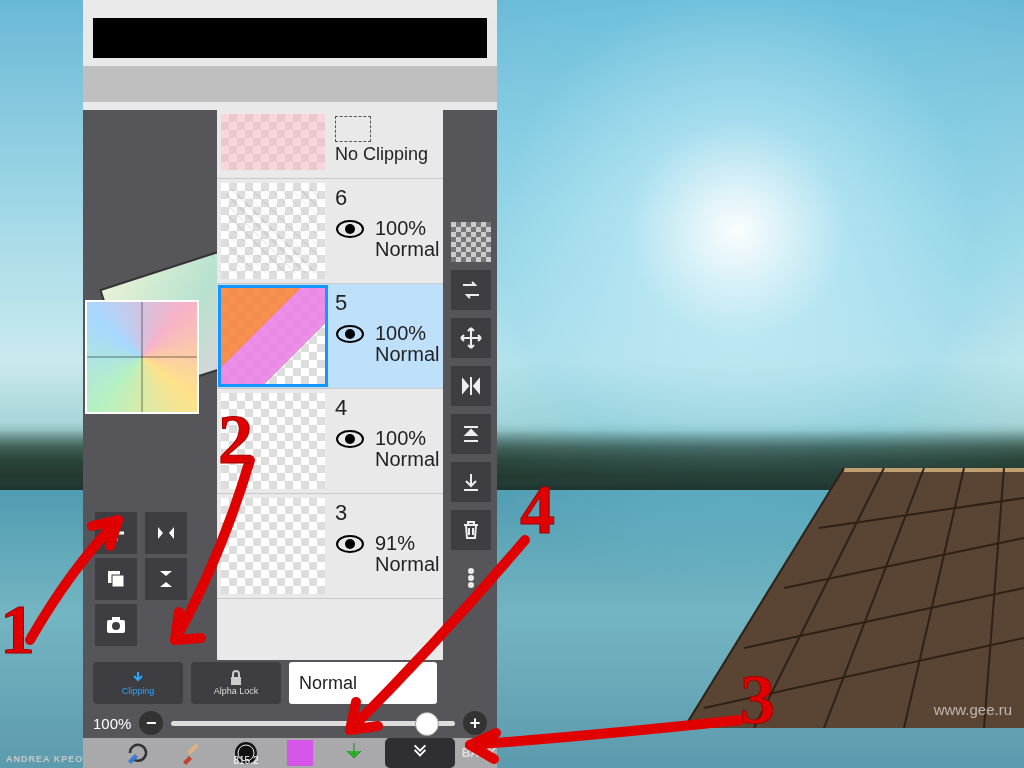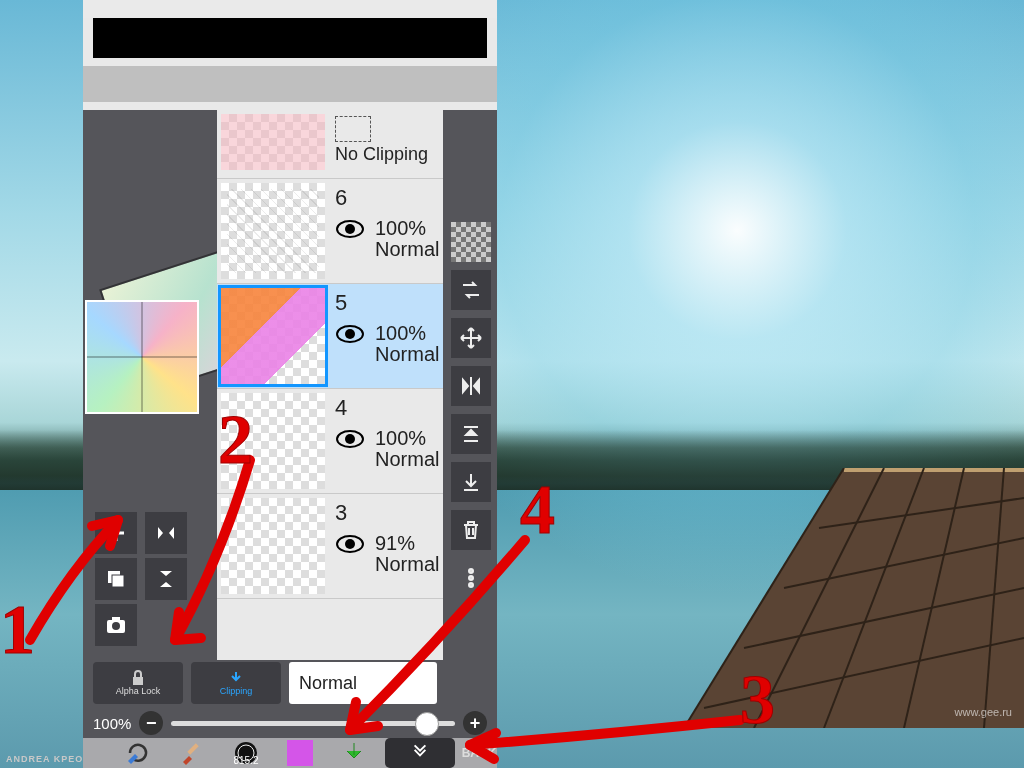--- a/index.html
+++ b/index.html
@@ -4,21 +4,21 @@
 <style>
   html,body{margin:0;padding:0;width:1024px;height:768px;overflow:hidden;font-family:Arial,Helvetica,sans-serif;}
   #stage{position:relative;width:1024px;height:768px;}
   #bg{position:absolute;inset:0;background:
       radial-gradient(circle at 72% 30%, rgba(255,255,255,.95) 0%, rgba(180,230,245,.65) 12%, rgba(120,205,230,.35) 26%, rgba(90,180,210,0) 40%),
       linear-gradient(to bottom,#69b8d6 0%,#a3d9e7 28%,#c9eaef 47%,#a9d6d8 55%,#3e6a63 60%,#3e6a63 62%,#4e9bb0 63%,#74b5c2 80%,#5c9aad 100%);}
   #trees{position:absolute;left:0;right:0;top:430px;height:60px;background:
       linear-gradient(to bottom, rgba(45,70,50,0) 0%, rgba(35,55,40,.55) 30%, rgba(25,40,30,.9) 100%);}
   #pier{position:absolute;right:0;bottom:40px;width:480px;height:260px;}
   #footer-credit{position:absolute;left:6px;bottom:4px;font-size:9px;letter-spacing:1px;color:#c8c8c8;font-weight:bold;}
-  #footer-right{position:absolute;right:12px;bottom:50px;font-size:11px;color:rgba(255,255,255,.6);}
+  #footer-right{position:absolute;right:12px;bottom:50px;font-size:15px;color:rgba(255,255,255,.6);}
 
   
   #phone{position:absolute;left:83px;top:0;width:414px;height:768px;background:#e9e9e9;}
   #phone-head{height:18px;background:#eaeaea;}
   #phone-blackbar{height:40px;margin:0 10px 8px 10px;background:#000;}
   #phone-gray{height:36px;background:#bfbfbf;}
   #app{position:absolute;left:0;right:0;top:110px;bottom:0;background:#55555a;}
   #canvas-zone{position:absolute;left:8px;top:85px;width:185px;height:200px;}
   #canvas-art{position:absolute;left:2px;top:190px;width:110px;height:110px;background:
       conic-gradient(from 40deg,#f6b2c8,#ffe28a,#b6f1c1,#a6d8ff,#f6b2c8);border:2px solid #fff;}
@@ -263,32 +263,32 @@
         <span class="lt">
             <svg viewBox="0 0 24 24">
               <rect x="3" y="7" width="18" height="13" rx="2" fill="#fff"></rect>
               <circle cx="12" cy="13" r="4" fill="#3d3d42"></circle>
               <rect x="8" y="4" width="8" height="4" fill="#fff"></rect>
             </svg>
           </span>
       </div>
 
       <div id="cliprow">
+        <div class="pill on">
+          <svg width="18" height="16" viewBox="0 0 18 16">
+              <path d="M9 2v8M5 6l4 4 4-4" stroke="#2aa6ff" stroke-width="2" fill="none"></path>
+            </svg>
+          <span>Clipping</span>
+        </div>
         <div class="pill">
           <svg width="16" height="16" viewBox="0 0 16 16">
               <rect x="3" y="7" width="10" height="8" fill="#ccc"></rect>
               <path d="M5 7V4a3 3 0 016 0v3" stroke="#ccc" fill="none" stroke-width="2"></path>
             </svg>
           <span>Alpha Lock</span>
-        </div>
-        <div class="pill on">
-          <svg width="18" height="16" viewBox="0 0 18 16">
-              <path d="M9 2v8M5 6l4 4 4-4" stroke="#2aa6ff" stroke-width="2" fill="none"></path>
-            </svg>
-          <span>Clipping</span>
         </div>
         <div class="modebox">
           <span>Normal</span>
         </div>
       </div>
 
       <div id="oprow">
         <span class="pctlabel">100%</span>
         <span class="circ">−</span>
         <div id="slider">

